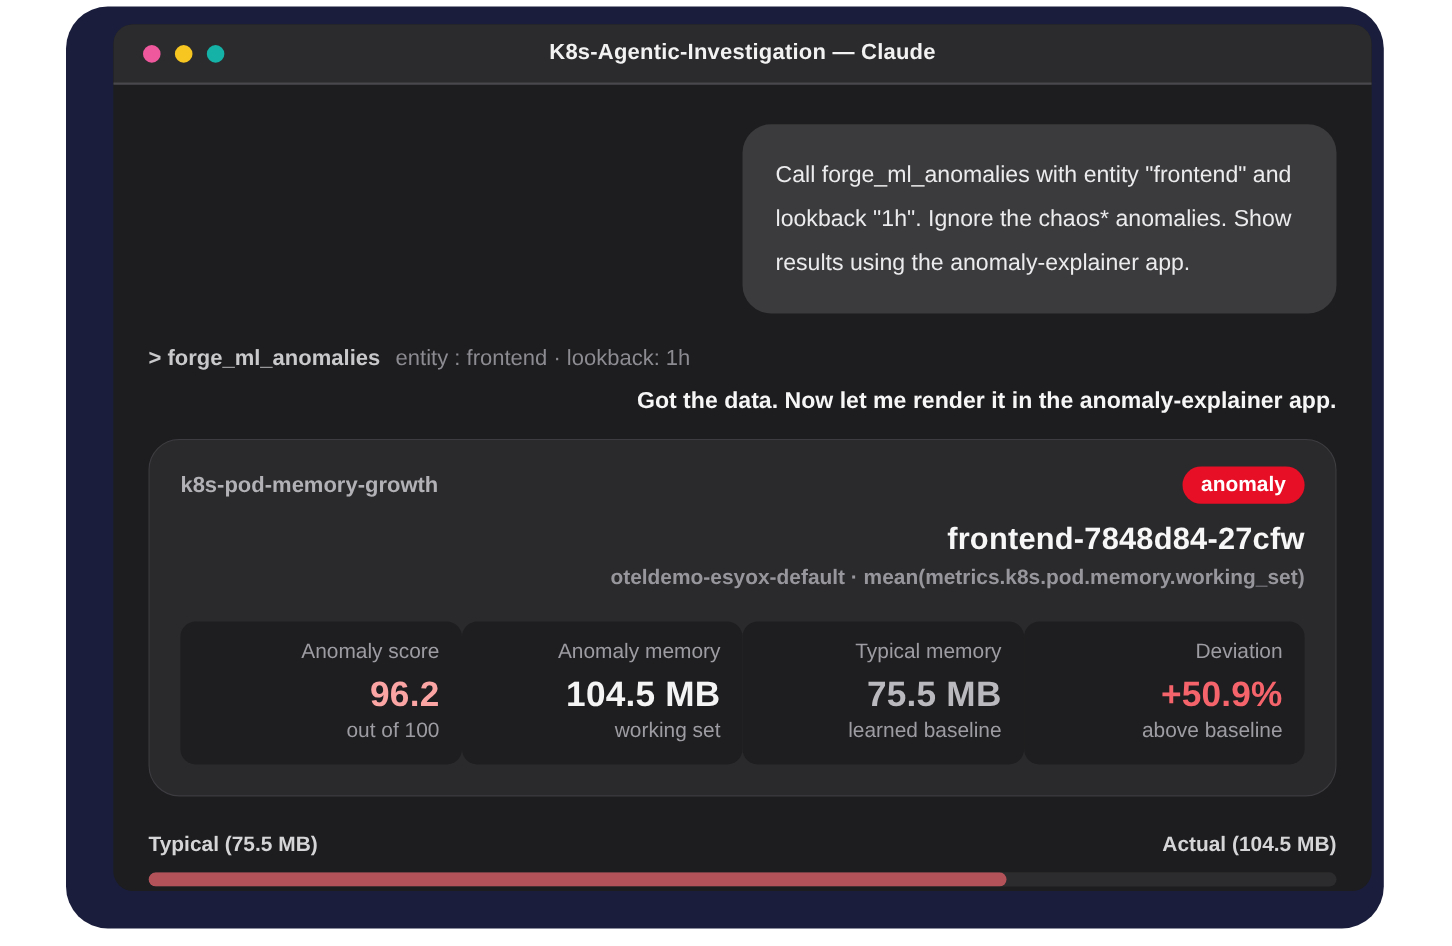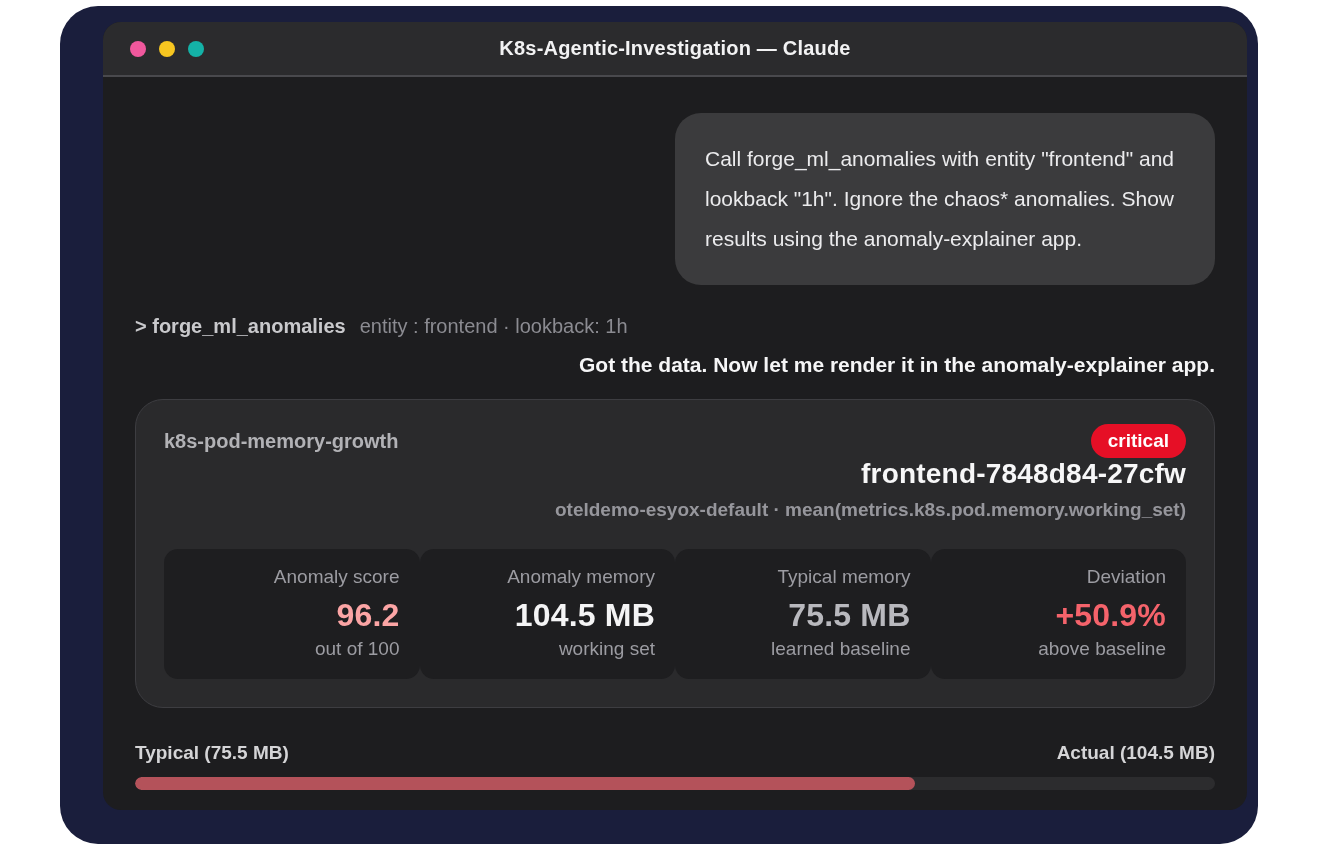--- a/index.html
+++ b/index.html
@@ -19,21 +19,21 @@
   .toolline { margin-top:30px; font-size:20px; white-space:nowrap; }
   .tool-name { font-weight:bold; color:#c9c9cc; }
   .tool-args { color:#8b8b91; margin-left:14px; font-weight:normal; }
 
   .assistant { margin-top:15px; font-size:21px; font-weight:bold; color:#f6f6f7;text-align:right; }
 
   .card { margin-top:22px; background:#2a2a2c; border:1px solid #3d3d41; border-radius:28px; padding:24px 28px 28px;text-align:right; }
   .card-header { display:flex; justify-content:space-between; align-items:center; }
   .detector { font-size:20px; font-weight:bold; color:#b2b2b6; }
   .badge { font-size:19px; font-weight:bold; color:#ffffff; padding:6px 17px; border-radius:999px; background:#e60f26; }
-  .pod-title { font-size:28px; font-weight:bold; color:#f7f7f8; letter-spacing:0.2px; }
+  .pod-title { margin-top:16px; font-size:28px; font-weight:bold; color:#f7f7f8; letter-spacing:0.2px; }
   .scope { margin-top:9px; font-size:19px; font-weight:600; color:#96969c; }
 
   .stats { margin-top:28px; display:grid; grid-template-columns:repeat(4,1fr); }
   .stat { background:#1e1e20; border-radius:14px; padding:17px 20px 19px; }
   .stat-label { font-size:19px; color:#9c9ca2; }
   .stat-value { margin-top:9px; font-size:32px; font-weight:800; letter-spacing:0.2px; color:#f4f4f5; }
   .stat-sub { margin-top:4px; font-size:19px; color:#9c9ca2; }
 
   .bar-labels { display:flex; justify-content:space-between; margin-top:34px; font-size:19px; font-weight:bold; color:#d5d5d7; }
   .bar-track { margin-top:13px; height:13px; border-radius:7px; background:#2c2c2e; overflow:hidden; }
@@ -60,21 +60,21 @@
 
       <div class="toolline">
         <span class="tool-name">&gt; forge_ml_anomalies</span><span class="tool-args">entity : frontend · lookback: 1h</span>
       </div>
 
       <div class="assistant">Got the data. Now let me render it in the anomaly-explainer app.</div>
 
       <div class="card">
         <div class="card-header">
           <div class="detector">k8s-pod-memory-growth</div>
-          <div class="badge" style="background-color: rgb(230, 15, 38);">critical</div>
+          <div class="badge" style="background-color: rgb(230, 15, 38);">anomaly</div>
         </div>
         <div class="pod-title">frontend-7848d84-27cfw</div>
         <div class="scope">oteldemo-esyox-default · mean(metrics.k8s.pod.memory.working_set)</div>
 
         <div class="stats">
           <div class="stat">
             <div class="stat-label">Anomaly score</div>
             <div class="stat-value" style="color: #fca5a5;">96.2</div>
             <div class="stat-sub">out of 100</div>
           </div>

